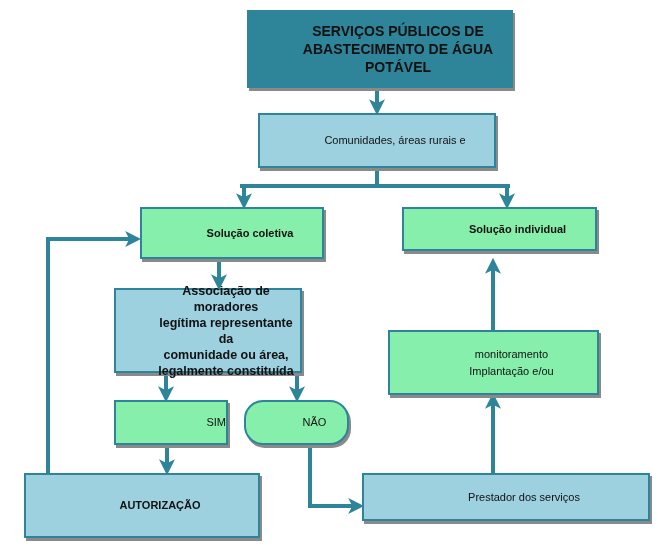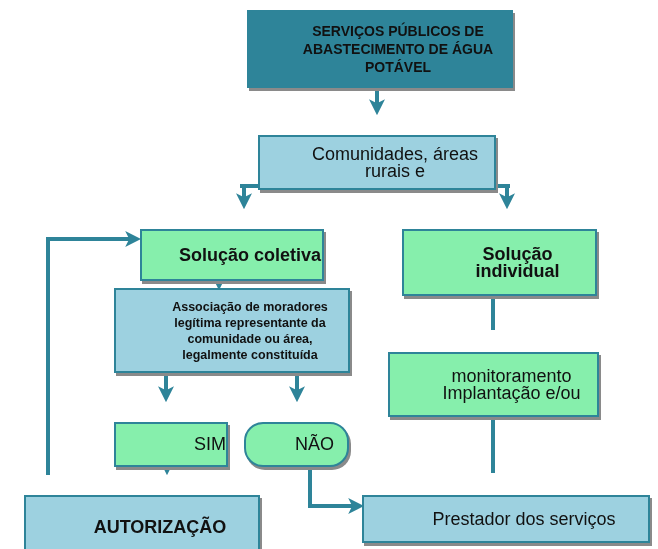--- a/index.html
+++ b/index.html
@@ -6,21 +6,21 @@
     body { width: 658px; height: 549px; position: relative; overflow: hidden;
            font-family: "Liberation Sans", sans-serif; }
     .box { position: absolute; box-sizing: border-box; display: flex;
            align-items: center; justify-content: center; text-align: center;
            color: #111; border: 2px solid #2e8499;
            box-shadow: 2px 3px 0 #8a8a8a; padding-left: 36px; }
     .dark { background: #2e8499; color: #111; font-weight: bold; font-size: 14px; line-height: 18px; }
     .mid { background: #9dd1e0; }
     .light { background: #86efac; }
     .bold { font-weight: bold; }
-    .fs13 { font-size: 18px; line-height: 17px; margin-top: 22px; }
+    .fs13 { font-size: 11px; line-height: 17px; }
     .fs12 { font-size: 12.5px; line-height: 16px; }
     svg.connectors { position: absolute; left: 0; top: 0; }
   </style>
 </head>
 <body>
 
 <svg class="connectors" width="658" height="549">
   <defs>
     <marker id="ah" markerWidth="4" markerHeight="4" refX="2.2" refY="2" orient="auto" markerUnits="strokeWidth">
       <path d="M0,0 L4,2 L0,4 L1,2 Z" fill="#2e8499"></path>
@@ -63,25 +63,25 @@
 <div class="box mid fs13" style="left:258px; top:113px; width:238px; height:55px;">
   <div>
     <div>Comunidades, áreas rurais e</div>
   </div>
 </div>
 
 <div class="box light bold fs13" style="left:140px; top:207px; width:184px; height:52px;">
   <span>Solução coletiva</span>
 </div>
 
-<div class="box light bold fs13" style="left:402px; top:207px; width:195px; height:67px;">
+<div class="box light bold fs13" style="left:402px; top:207px; width:195px; height:44px;">
   <span>Solução individual</span>
 </div>
 
-<div class="box mid bold fs12" style="left:114px; top:288px; width:236px; height:85px;">
+<div class="box mid bold fs12" style="left:114px; top:288px; width:188px; height:85px;">
   <div>
     <div>Associação de moradores</div>
     <div>legítima representante da</div>
     <div>comunidade ou área,</div>
     <div>legalmente constituída</div>
   </div>
 </div>
 
 <div class="box light fs13" style="left:114px; top:400px; width:114px; height:45px;justify-content:flex-end;">
   <span>SIM</span>

